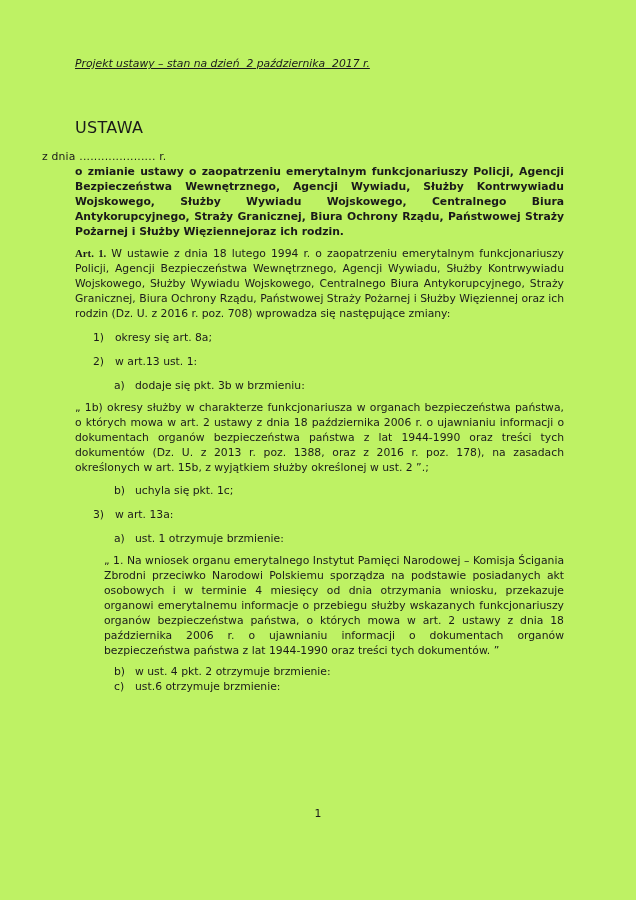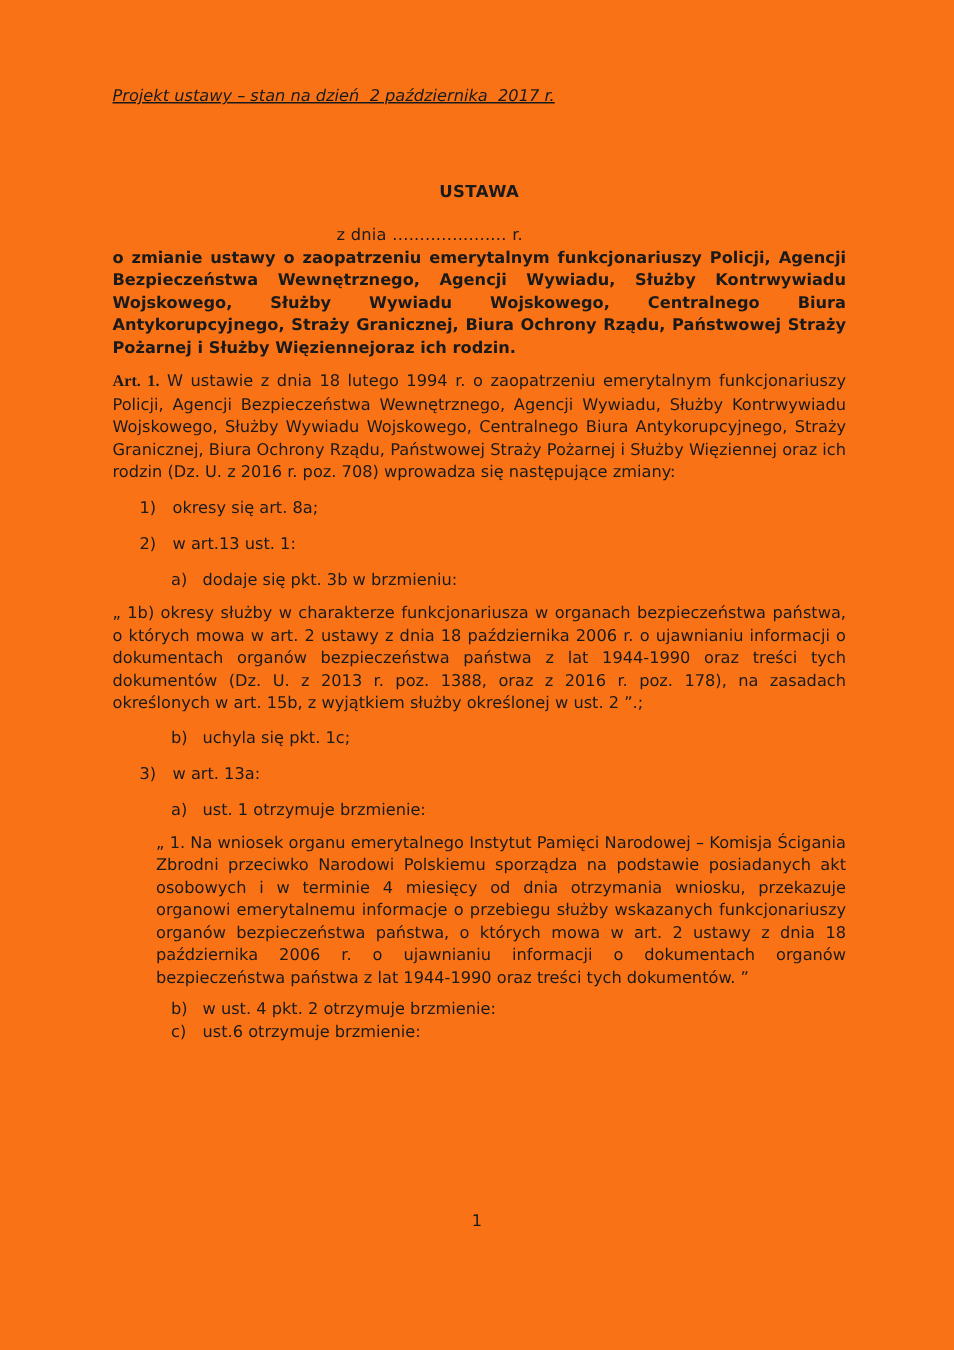--- a/index.html
+++ b/index.html
@@ -7,40 +7,39 @@
     width: 636px; height: 900px;
     font-family: "DejaVu Sans", sans-serif;
     color: #1a1a1a;
     overflow: hidden;
   }
   .page {
     position: relative;
     width: 636px; height: 900px;
     box-sizing: border-box;
     padding: 56px 72px 0 75px;
-    background: #f97316;
+    background: #bef264;
     font-size: 10.8px;
     line-height: 15px;
   }
   p, div { margin: 0; }
   .header-note {
     font-style: italic;
     text-decoration: underline;
     white-space: pre-wrap;
   }
   .title {
     margin-top: 49px;
-    text-align: center;
-    font-weight: bold;
-    font-size: 11px;
+    font-weight: normal;
+    font-size: 16px;
     letter-spacing: 0.3px;
   }
   .dateline {
     margin-top: 14px;
-    text-align: center;
+    text-align: left;
     position: relative;
     left: -33px;
     letter-spacing: 0.2px;
   }
   .subject {
     margin-top: 0;
     font-weight: bold;
     text-align: justify;
   }
   .art1 {

